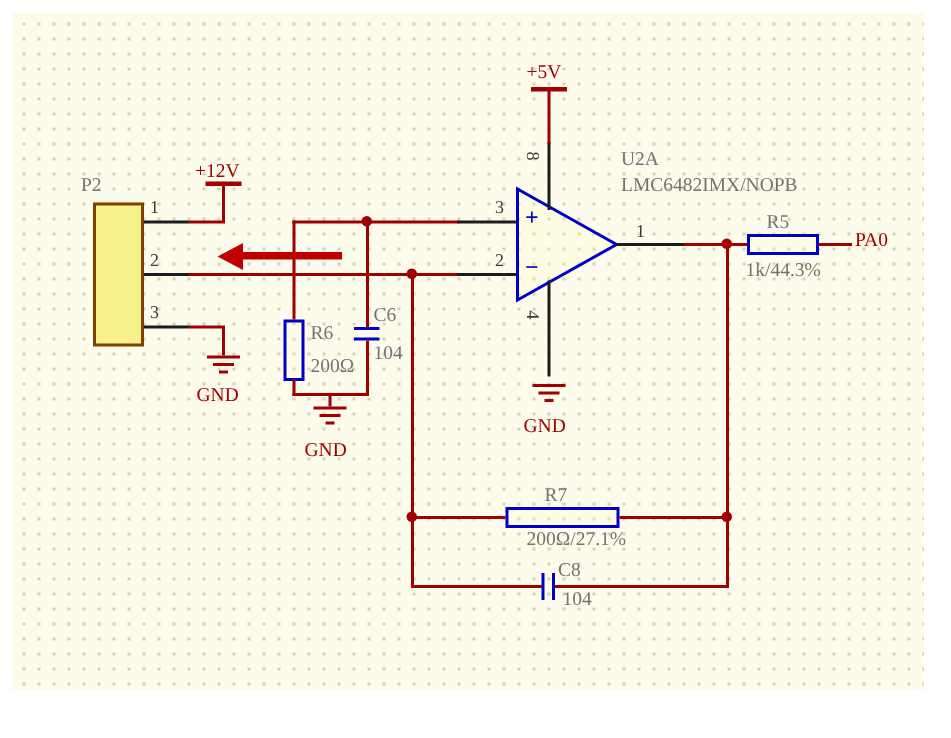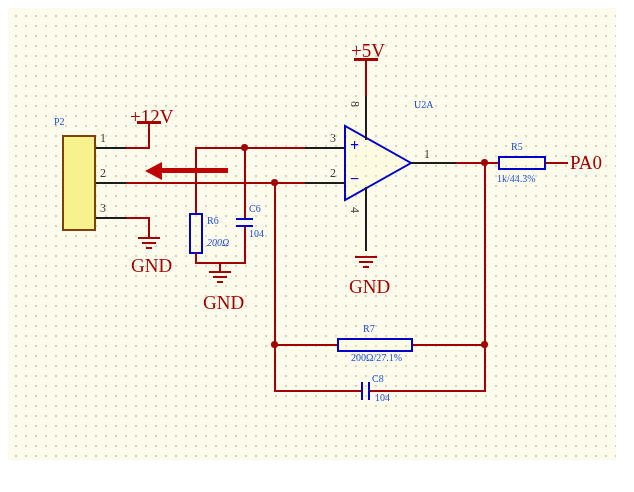--- a/index.html
+++ b/index.html
@@ -9,22 +9,22 @@
   .sheet {
     position:absolute; left:8px; top:8px; width:608px; height:452px;
     background-color:#fdfbec;
     background-image:radial-gradient(#d8d2b6 1px, transparent 1.4px);
     background-size:10px 10px;
     background-position:3px 3px;
   }
   .wire { position:absolute; background:#A00000; }
   .pin  { position:absolute; background:#1c1c1c; }
   .dot  { position:absolute; width:7px; height:7px; border-radius:50%; background:#A00000; }
-  .blue { position:absolute; color:#1d4ed8; font-size:10px; line-height:1.1; white-space:nowrap;text-align:right; }
-  .redl { position:absolute; color:#A00000; font-size:19px; line-height:1.1; white-space:nowrap; }
+  .blue { position:absolute; color:#737373; font-size:13px; line-height:1.1; white-space:nowrap;text-align:right; }
+  .redl { position:absolute; color:#A00000; font-size:13px; line-height:1.1; white-space:nowrap; }
   .pin-num { position:absolute; color:#3c3c3c; font-size:12px; line-height:1; white-space:nowrap; }
   .rot { display:inline-block; transform:rotate(90deg); transform-origin:center; }
   .body-rect { position:absolute; border:2px solid #0000C8; background:rgba(255,255,210,0.25); }
   .plate-h { position:absolute; height:2px; background:#0000C8; }
   .plate-v { position:absolute; width:2px; background:#0000C8; }
   .gnd-bar { position:absolute; height:2px; background:#A00000; }
   .pwr-bar { position:absolute; height:3px; background:#A00000; }
   .opamp-sign { position:absolute; color:#0000C8; font-weight:bold; font-size:16px; line-height:1; }
   .arrow-tail { position:absolute; height:5px; background:#C00000; }
   .arrow-head { position:absolute; width:0; height:0;
@@ -64,21 +64,21 @@
     <div class="gnd-bar" style="left:138px;top:237px;width:22px;"></div>
     <div class="gnd-bar" style="left:142px;top:242px;width:14px;"></div>
     <div class="gnd-bar" style="left:146px;top:247px;width:6px;"></div>
     <div class="redl" style="left:131px;top:256px;">GND</div>
   </div>
 
   <div class="wire" style="left:195px;top:147px;width:2px;height:66px;"></div>
   <div class="body-rect" style="left:189px;top:213px;width:14px;height:41px;"></div>
   <div class="wire" style="left:195px;top:253px;width:2px;height:11px;"></div>
   <div class="blue" style="left:207px;top:215px;">R6</div>
-  <div class="blue" style="left:207px;top:237px;font-style:italic;">200Ω</div>
+  <div class="blue" style="left:207px;top:237px;">200Ω</div>
 
   <div class="wire" style="left:244px;top:147px;width:2px;height:71px;"></div>
   <div class="plate-h" style="left:236px;top:218px;width:17px;"></div>
   <div class="plate-h" style="left:236px;top:225px;width:17px;"></div>
   <div class="wire" style="left:244px;top:227px;width:2px;height:37px;"></div>
   <div class="blue" style="left:249px;top:203px;">C6</div>
   <div class="blue" style="left:249px;top:228px;">104</div>
 
   <div class="wire" style="left:195px;top:262px;width:51px;height:2px;"></div>
   <div class="wire" style="left:219px;top:262px;width:2px;height:9px;"></div>
@@ -100,20 +100,21 @@
   <div class="opamp-sign" style="left:350px;top:138px;">+</div>
   <div class="opamp-sign" style="left:350px;top:171px;">−</div>
   <div class="pin-num" style="left:330px;top:132px;">3</div>
   <div class="pin-num" style="left:330px;top:167px;">2</div>
   <div class="pin-num" style="left:424px;top:148px;">1</div>
   <div class="pin" style="left:365px;top:95px;width:2px;height:45px;"></div>
   <div class="pin-num rot" style="left:352px;top:98px;">8</div>
   <div class="pin" style="left:365px;top:187px;width:2px;height:64px;"></div>
   <div class="pin-num rot" style="left:352px;top:204px;">4</div>
   <div class="blue" style="left:414px;top:99px;">U2A</div>
+  <div class="blue" style="left:414px;top:116px;">LMC6482IMX/NOPB</div>
 
   <div class="redl" style="left:351px;top:41px;">+5V</div>
   <div class="pwr-bar" style="left:354px;top:58px;width:24px;"></div>
   <div class="wire" style="left:365px;top:60px;width:2px;height:36px;"></div>
 
   <div>
     <div class="gnd-bar" style="left:355px;top:256px;width:22px;"></div>
     <div class="gnd-bar" style="left:359px;top:261px;width:14px;"></div>
     <div class="gnd-bar" style="left:363px;top:266px;width:6px;"></div>
     <div class="redl" style="left:349px;top:277px;">GND</div>

